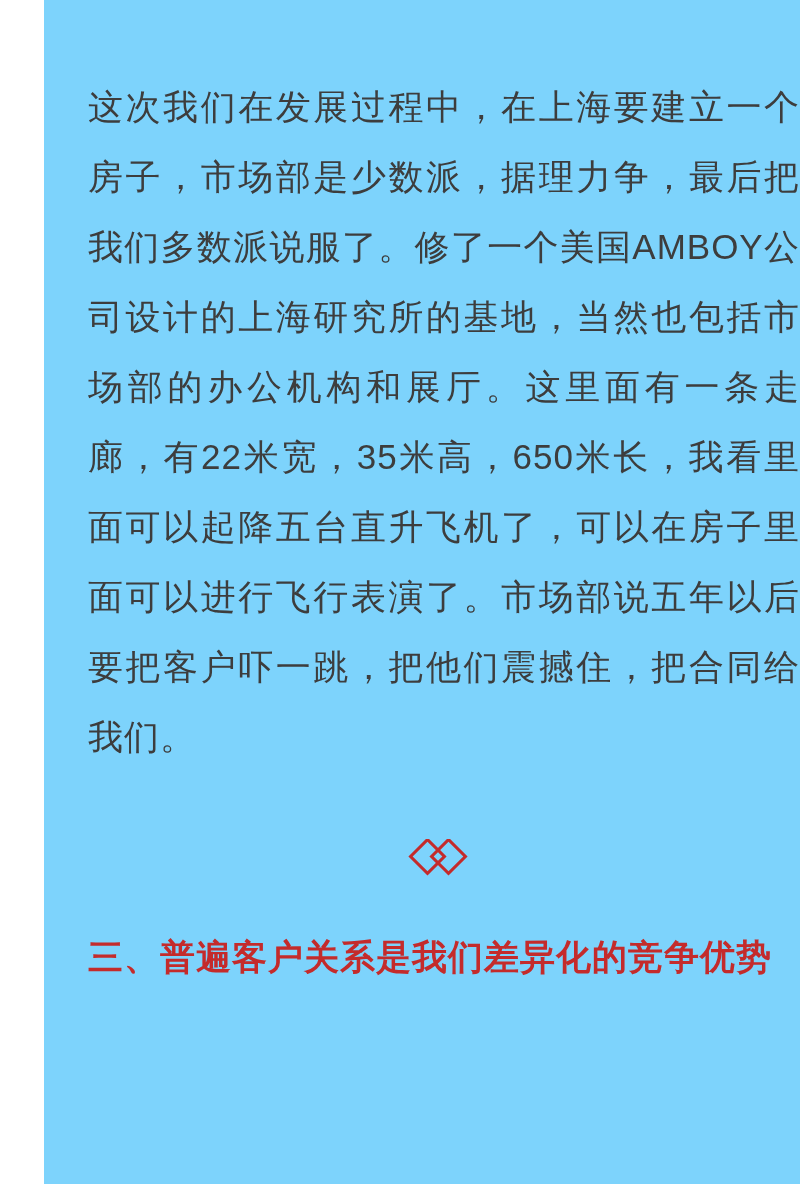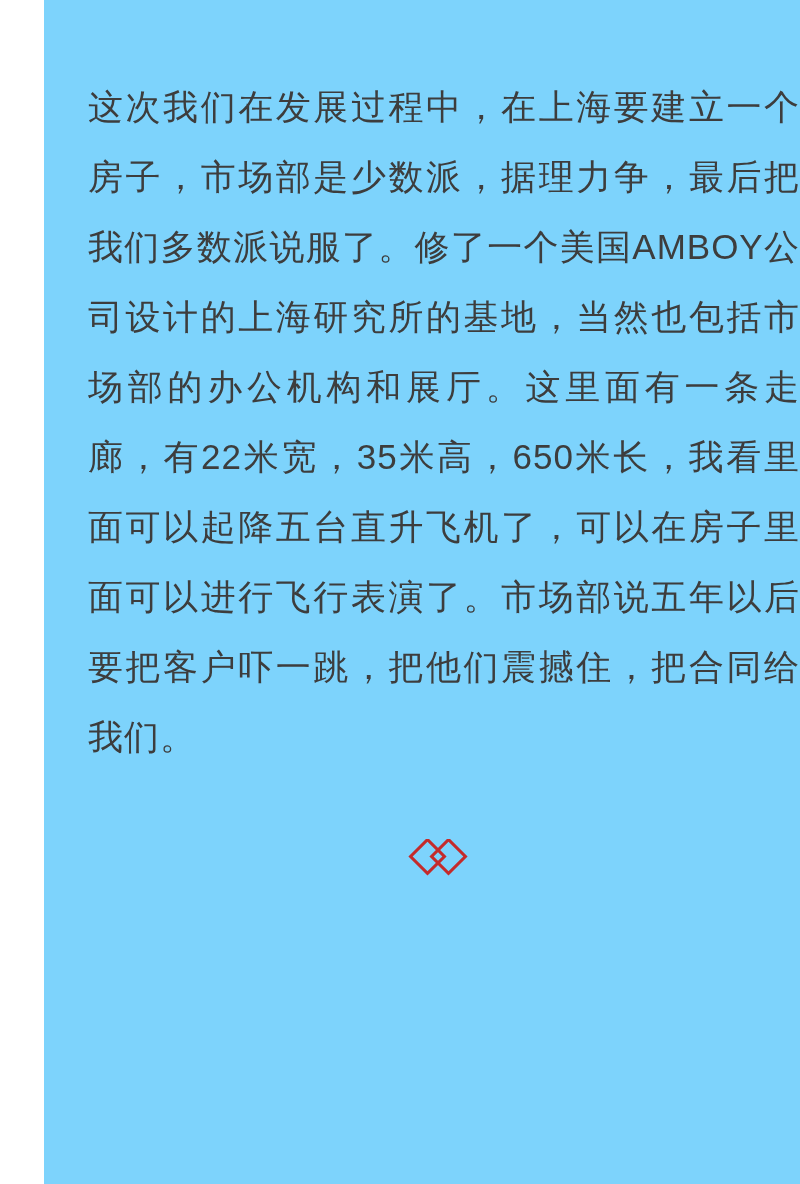--- a/index.html
+++ b/index.html
@@ -64,14 +64,15 @@
     <span>
       <svg width="90" height="46" viewBox="0 0 90 46" aria-hidden="true">
         <g fill="none" stroke="#c42b2b" stroke-width="3">
           <rect x="16.5" y="5.5" width="24" height="24" transform="rotate(45 28.5 17.5)"></rect>
           <rect x="37.5" y="5.5" width="24" height="24" transform="rotate(45 49.5 17.5)"></rect>
         </g>
       </svg>
     </span>
   </div>
 
+  <h2 class="section-heading">三、普遍客户关系是我们差异化的竞争优势</h2>
 
 </div>
 
 </body></html>

